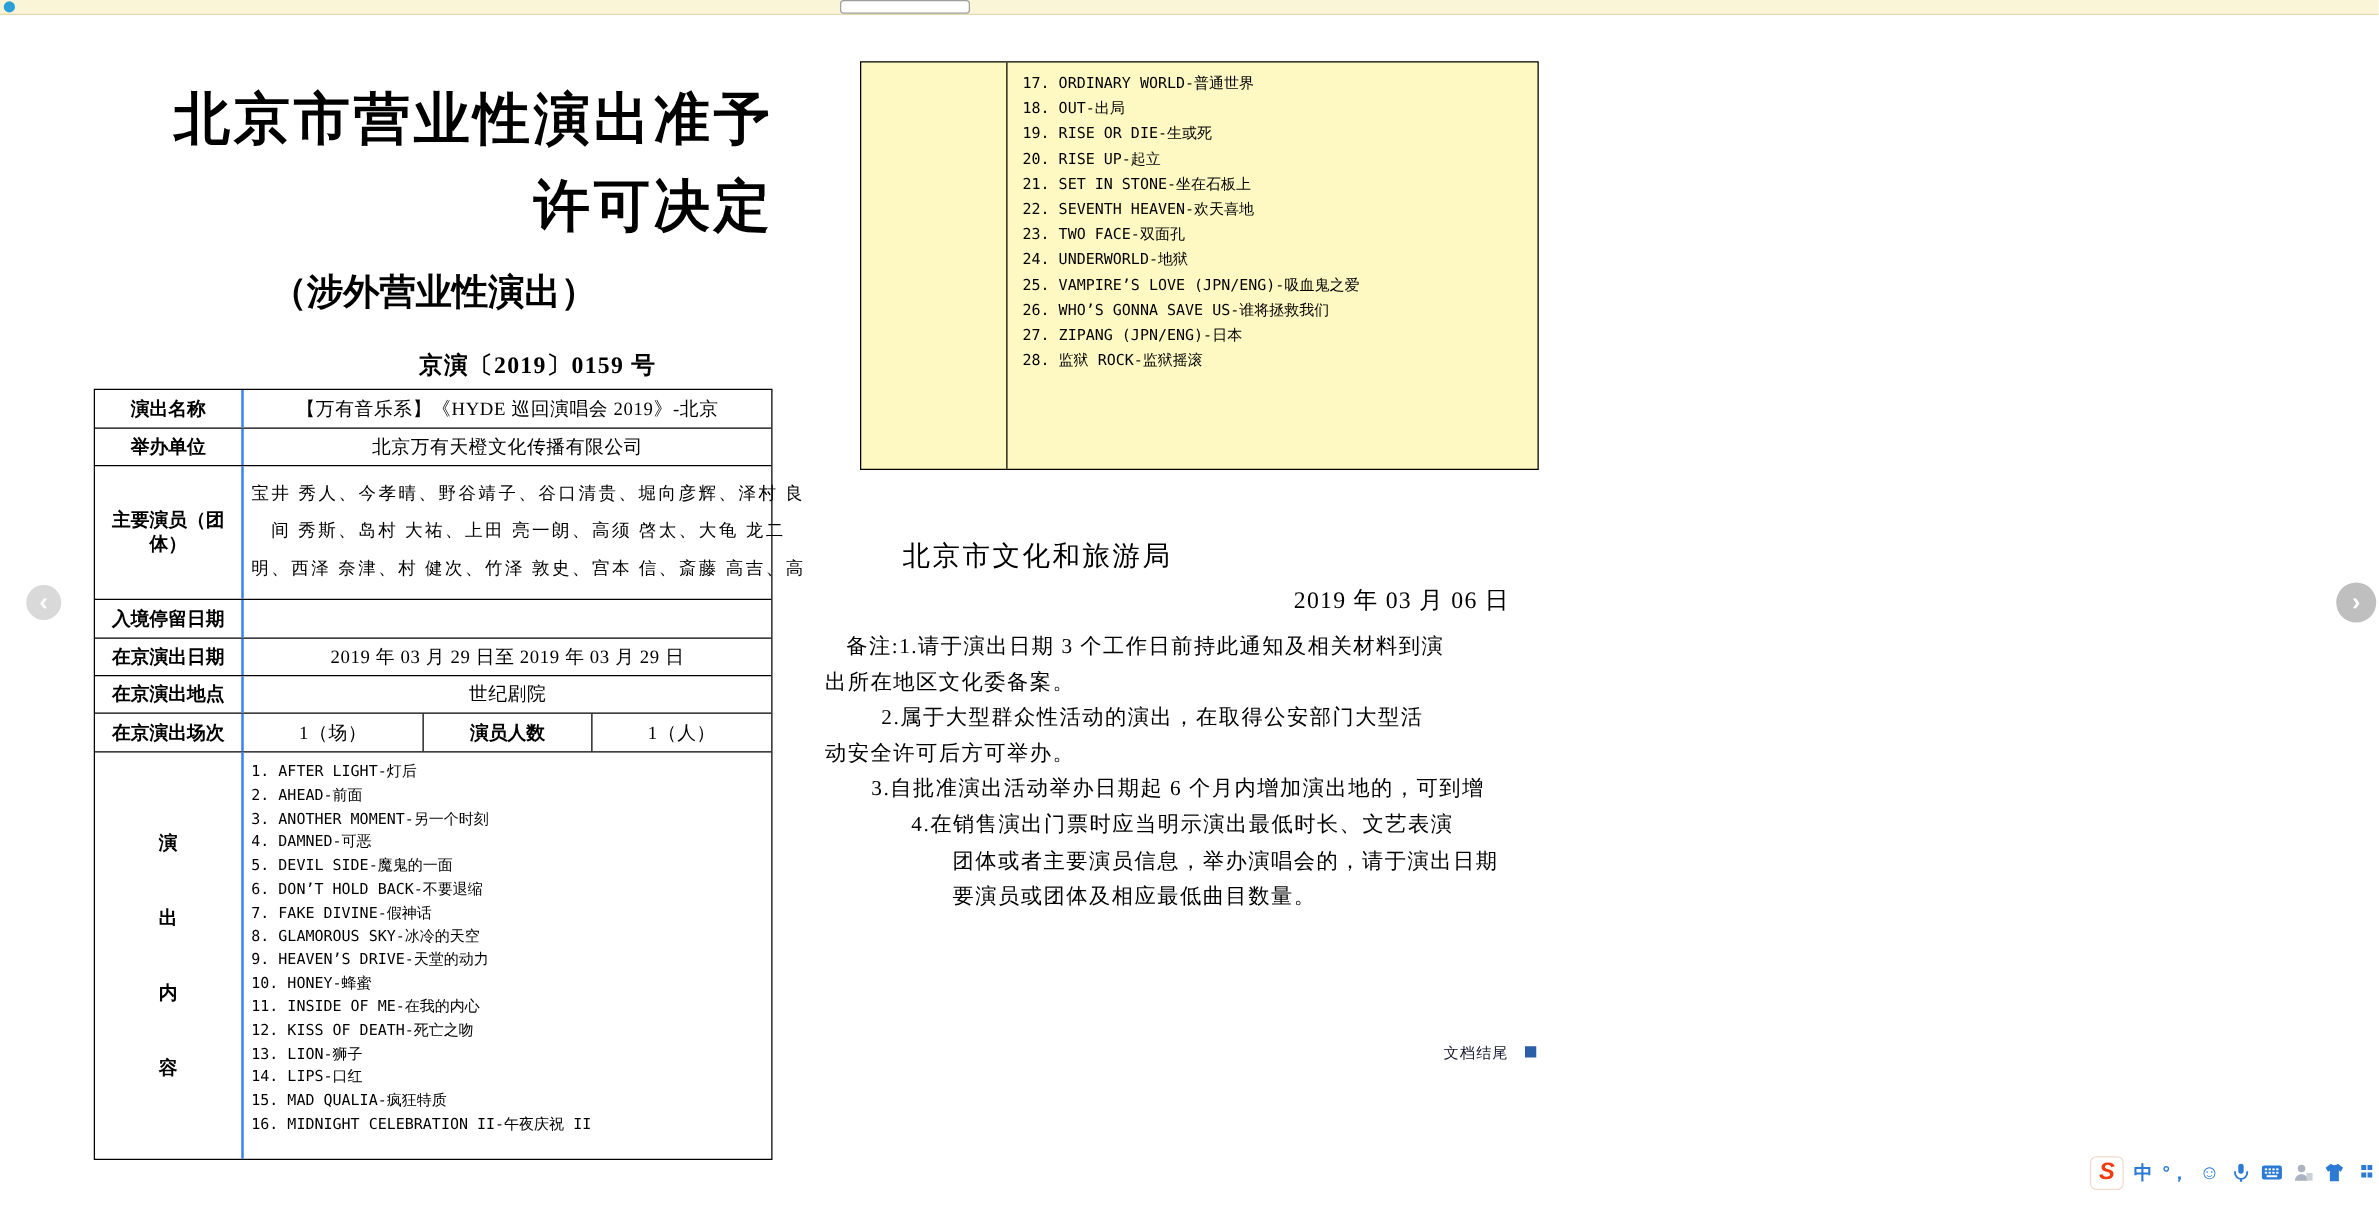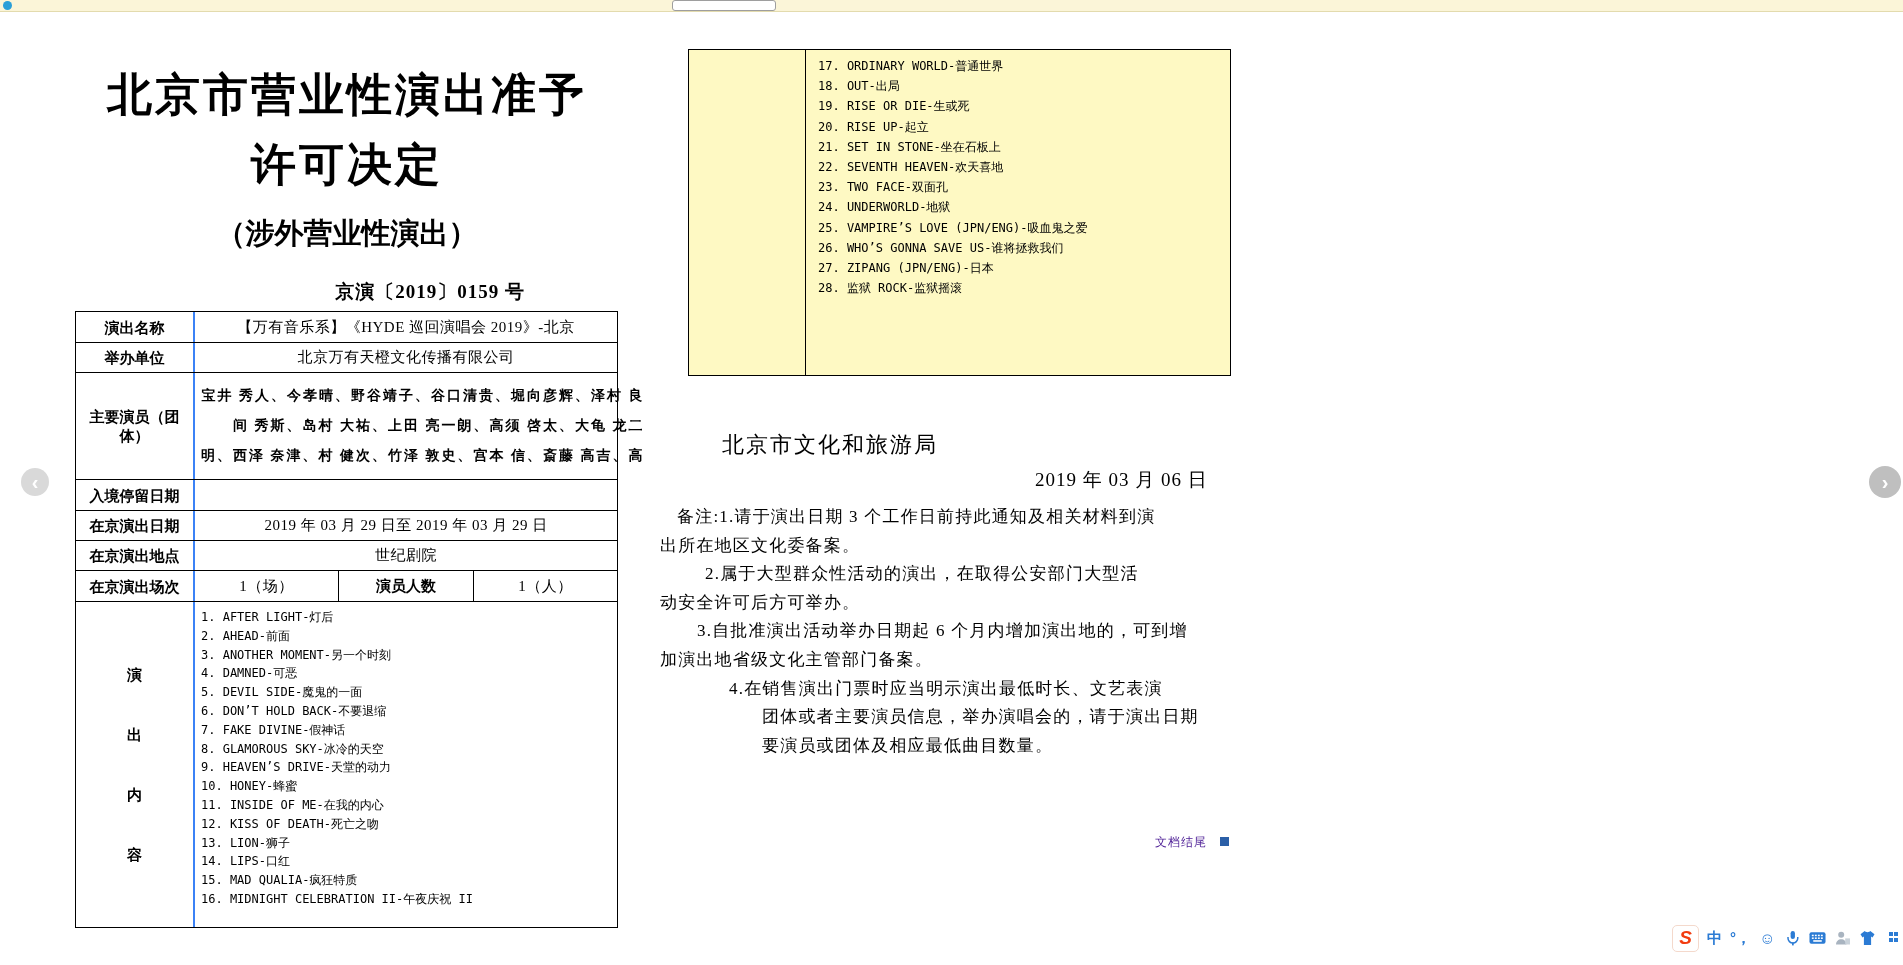--- a/index.html
+++ b/index.html
@@ -15,42 +15,42 @@
            border:1px solid #9e9e9e;border-radius:3px;}
 
   
   .pager{position:absolute;width:28px;height:28px;border-radius:50%;color:#fff;
          display:flex;align-items:center;justify-content:center;
          font:700 20px "Liberation Sans",sans-serif;cursor:pointer;}
   .pager-prev{left:21px;top:468px;background:#d9d9d9;}
   .pager-next{left:1869px;top:466px;background:#bfbfbf;width:32px;height:32px;}
 
   
-  .p1-title{position:absolute;left:75px;width:544px;text-align:center;
+  .p1-title{position:absolute;left:75px;width:544px;text-align:right;
             font-family:"Liberation Sans",sans-serif;font-weight:700;
             font-size:45px;letter-spacing:3px;line-height:58px;}
   .p1-title1{top:66px;} .p1-title2{top:136px;}
   .p1-sub{position:absolute;left:75px;top:214px;width:544px;text-align:center;
           font-family:"Liberation Sans",sans-serif;font-weight:700;font-size:29px;}
   .p1-docnum{position:absolute;left:75px;top:279px;width:450px;text-align:right;
              font-size:19px;font-weight:600;letter-spacing:1px;}
 
   .doc-table{position:absolute;left:75px;top:311px;width:543px;border:1px solid #000;
              box-sizing:border-box;background:#fff;}
   .tr{display:flex;border-bottom:1px solid #000;box-sizing:border-box;}
   .tr:last-child{border-bottom:none;}
   .tl{width:119px;flex:0 0 119px;border-right:2px solid #3b82f6;box-sizing:border-box;
       display:flex;align-items:center;justify-content:center;text-align:center;
       font-family:"Liberation Sans",sans-serif;font-weight:700;font-size:15px;
       padding:0 6px;line-height:19px;}
   .tv{flex:1;display:flex;align-items:center;justify-content:center;
       font-size:15px;letter-spacing:.5px;}
   .h31{height:31px;} .h30{height:30px;} .h107{height:107px;} .h325{height:325px;}
-  .actors{flex-direction:column;align-items:flex-end;justify-content:center;
-          padding-left:6px;font-size:14px;letter-spacing:2px;line-height:30px;font-weight:bold;}
+  .actors{flex-direction:column;align-items:center;justify-content:center;
+          padding-left:6px;font-size:14px;letter-spacing:2px;line-height:30px;}
   .tmid{flex:0 0 136px;border-left:1px solid #000;border-right:1px solid #000;
         box-sizing:border-box;display:flex;align-items:center;justify-content:center;
         font-family:"Liberation Sans",sans-serif;font-weight:700;font-size:15px;}
   .tv143{flex:0 0 143px;} .tv146{flex:1;}
   .vlabel{display:flex;flex-direction:column;align-items:center;justify-content:center;
           line-height:60px;font-size:15px;}
   .songs{flex-direction:column;align-items:flex-start;justify-content:flex-start;
          padding:6px 0 0 6px;font-family:"DejaVu Sans Mono",monospace;
          font-size:12px;line-height:18.8px;letter-spacing:0;}
   .songs div,.actors div{white-space:nowrap;}
@@ -63,21 +63,21 @@
             font-size:12px;line-height:20.2px;}
   .p2-songs div{white-space:nowrap;}
   .p2-authority{position:absolute;left:722px;top:430px;font-size:22px;letter-spacing:2px;}
   .p2-date{position:absolute;left:1035px;top:467px;font-size:19px;letter-spacing:1px;}
   .p2-notes{position:absolute;left:660px;top:503px;width:548px;font-size:17px;
             line-height:28.6px;letter-spacing:1.2px;}
   .p2-notes div{white-space:nowrap;}
   .ind17{padding-left:17px;} .ind45{padding-left:45px;} .ind37{padding-left:37px;}
   .ind69{padding-left:69px;} .ind102{padding-left:102px;}
 
-  .end-marker{position:absolute;left:1155px;top:834px;color:#4c1d95;
+  .end-marker{position:absolute;left:1155px;top:834px;color:#0f172a;
               font-family:"Liberation Sans",sans-serif;font-size:12px;letter-spacing:1px;}
   .end-square{position:absolute;left:1220px;top:837px;width:9px;height:9px;background:#2b5fa7;}
 
   
   .ime{position:absolute;right:0;top:924px;height:28px;display:flex;align-items:center;
        gap:8px;padding:0 2px 0 6px;background:#fff;}
   .sogou{width:25px;height:25px;border-radius:5px;background:#fff;
          border:1px solid #f4d9cc;display:flex;align-items:center;justify-content:center;
          font:italic 900 19px "Liberation Sans",sans-serif;color:#f23c10;cursor:pointer;}
   .ime-txt{color:#2b7bd4;font:700 15px "Liberation Sans",sans-serif;cursor:pointer;}
@@ -185,21 +185,20 @@
 
   <div class="p2-authority">北京市文化和旅游局</div>
   <div class="p2-date">2019 年 03 月 06 日</div>
 
   <div class="p2-notes">
     <div class="ind17">备注:1.请于演出日期 3 个工作日前持此通知及相关材料到演</div>
     <div>出所在地区文化委备案。</div>
     <div class="ind45">2.属于大型群众性活动的演出，在取得公安部门大型活</div>
     <div>动安全许可后方可举办。</div>
     <div class="ind37">3.自批准演出活动举办日期起 6 个月内增加演出地的，可到增</div>
-    <div>加演出地省级文化主管部门备案。</div>
     <div class="ind69">4.在销售演出门票时应当明示演出最低时长、文艺表演</div>
     <div class="ind102">团体或者主要演员信息，举办演唱会的，请于演出日期</div>
     <div class="ind102">要演员或团体及相应最低曲目数量。</div>
   </div>
 
   <div class="end-marker">文档结尾</div>
   <div class="end-square"></div>
 
   <div class="ime">
     <div class="sogou">S</div>

